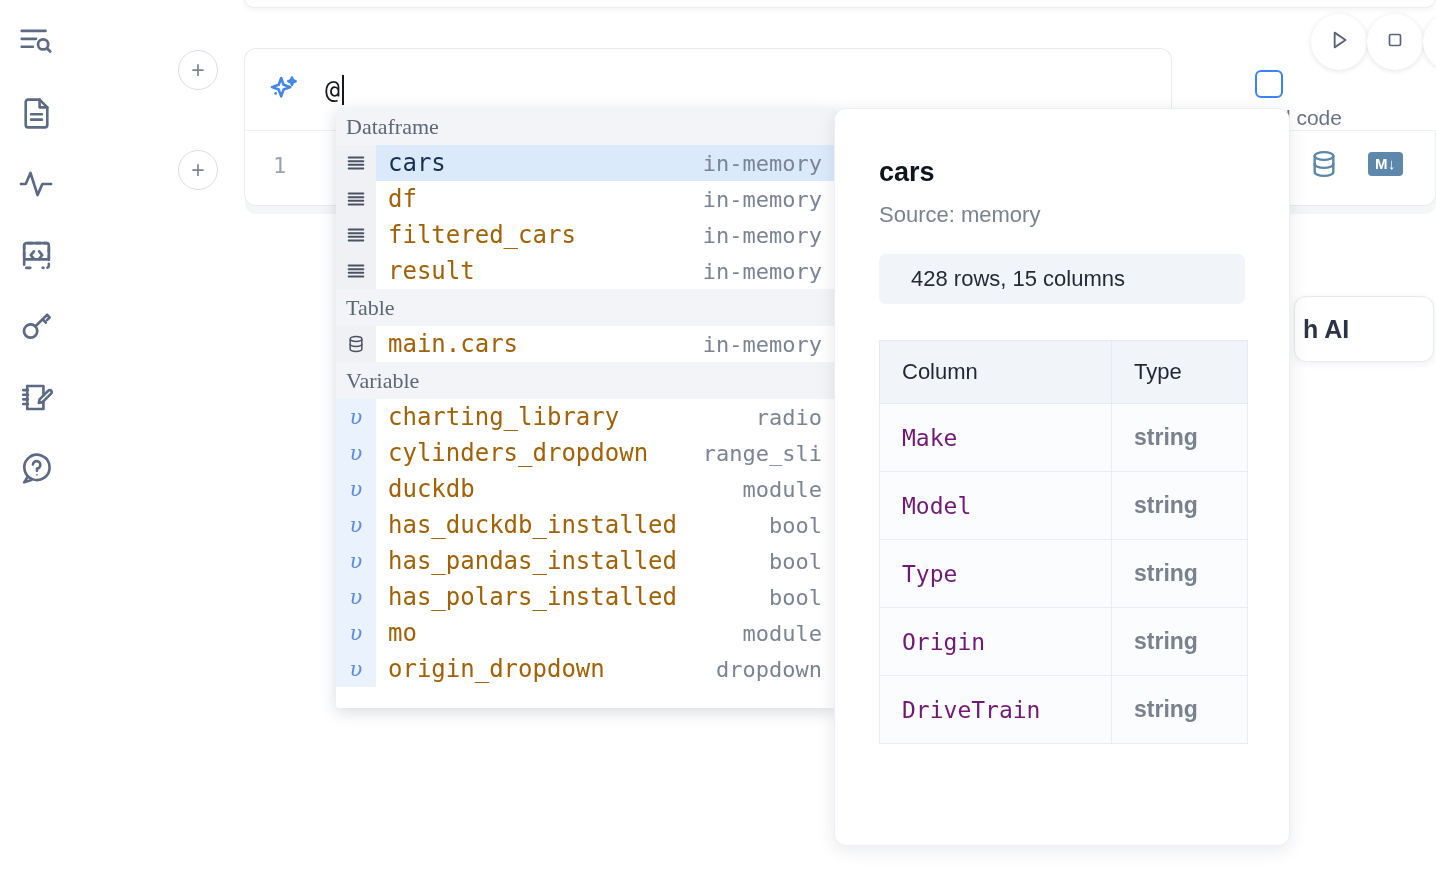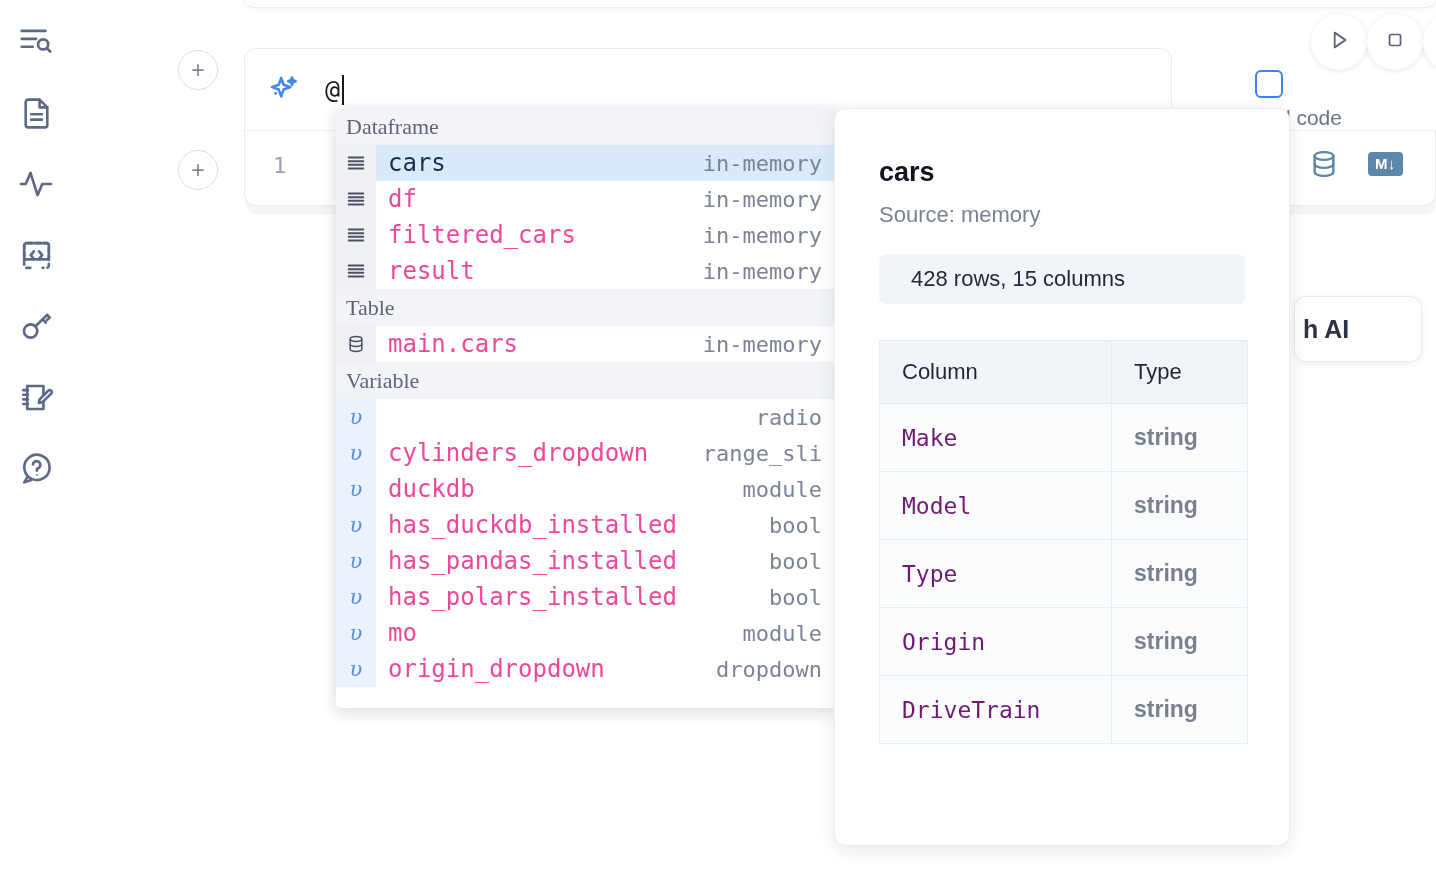--- a/index.html
+++ b/index.html
@@ -152,21 +152,21 @@
     position: absolute; left: 245px; top: 196px;
     width: 1191px; height: 18px;
     background: #f4f5f7;
     border-radius: 0 0 11px 11px;
     z-index: 1;
   }
 
   
   .ai-card {
     position: absolute; left: 1294px; top: 296px;
-    width: 128px; height: 66px;
+    width: 140px; height: 66px;
     background: #ffffff;
     border: 1px solid #e8eaee;
     border-radius: 12px;
     box-shadow: 0 2px 7px rgba(35,45,75,.07);
     display: flex; align-items: center;
     padding-left: 8px;
     z-index: 3;
   }
   .ai-card-text { font-size: 25px; font-weight: bold; color: #2c3344; }
 
@@ -207,21 +207,21 @@
   .ac-gutter.vargut { background: #eaf2fd; }
   .ac-var-glyph {
     font-family: "DejaVu Serif", serif;
     font-style: italic;
     font-size: 21px;
     color: #5b8edc;
   }
   .ac-name {
     font-family: "DejaVu Sans Mono", monospace;
     font-size: 24px;
-    color: #ec4899;
+    color: #a16207;
     padding-left: 12px;
     white-space: nowrap;
   }
   .ac-row.sel .ac-name { color: #16314f; }
   .ac-meta {
     position: absolute; right: 14px;
     font-family: "DejaVu Sans Mono", monospace;
     font-size: 22px;
     color: #7b8494;
     white-space: nowrap;
@@ -472,20 +472,21 @@
         </svg>
       </div>
       <span class="ac-name">main.cars</span>
       <span class="ac-meta">in-memory</span>
     </div>
     <div class="ac-section">Variable</div>
     <div class="ac-row">
       <div class="ac-gutter vargut">
         <span class="ac-var-glyph">υ</span>
       </div>
+      <span class="ac-name">charting_library</span>
       <span class="ac-meta">radio</span>
     </div>
     <div class="ac-row">
       <div class="ac-gutter vargut">
         <span class="ac-var-glyph">υ</span>
       </div>
       <span class="ac-name">cylinders_dropdown</span>
       <span class="ac-meta">range_sli</span>
     </div>
     <div class="ac-row">

